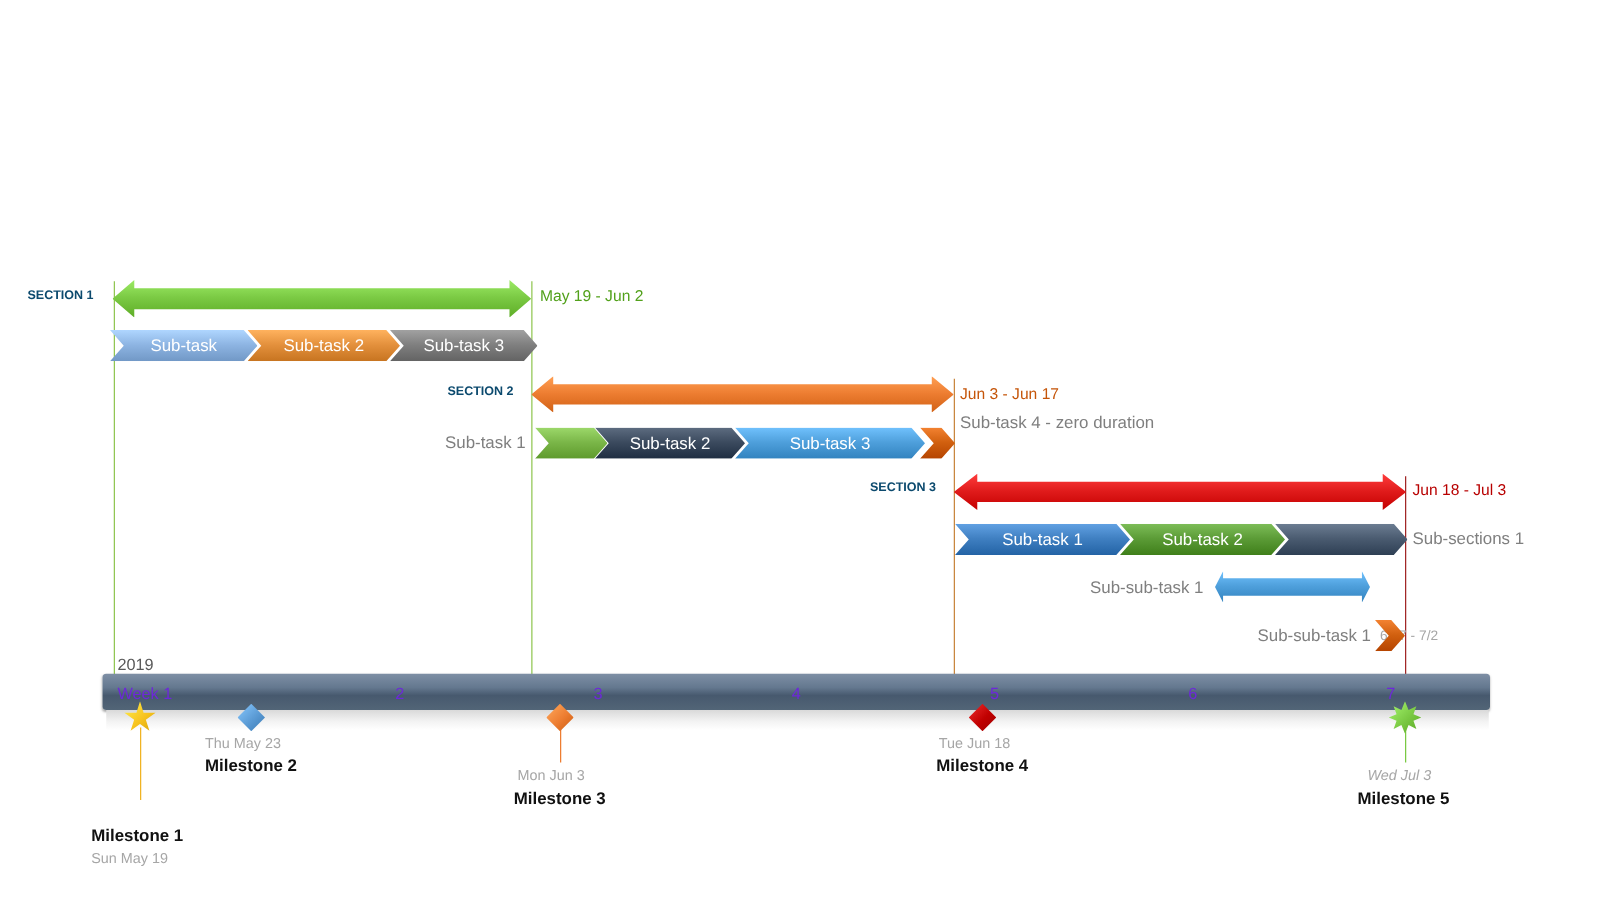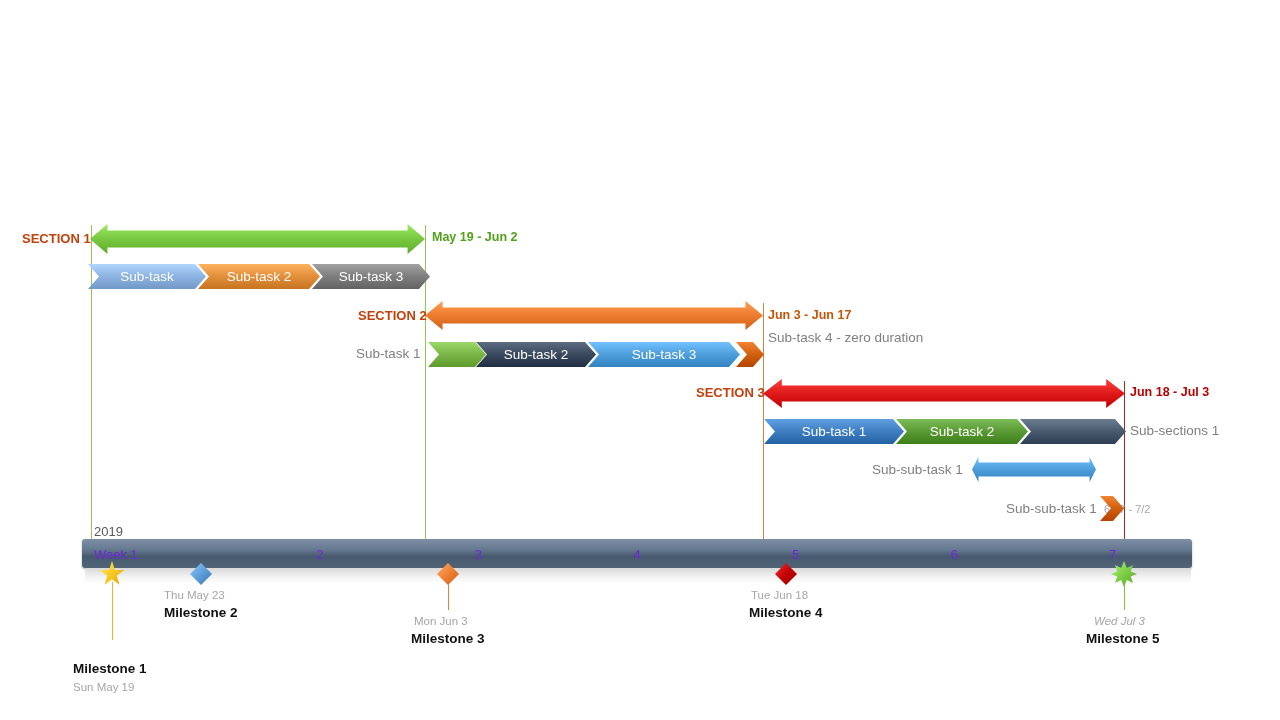--- a/index.html
+++ b/index.html
@@ -9,22 +9,22 @@
     overflow:hidden;position:relative;
   }
   #canvas{position:absolute;left:0;top:0;width:1280px;height:720px;}
 
   
   .vline{position:absolute;width:1px;}
 
   
   .txt{position:absolute;white-space:nowrap;line-height:1;}
 
-  .sec-label{font-size:13px;font-weight:bold;color:#c2410c;text-align:right;}
-  .sec-date{font-size:12.5px;font-weight:bold;}
+  .sec-label{font-size:10px;font-weight:bold;color:#0c4a6e;text-align:right;}
+  .sec-date{font-size:12.5px;font-weight:normal;}
   .sub-label{font-size:13.5px;color:#7f7f7f;}
   .sub-label-r{font-size:13.5px;color:#7f7f7f;}
   .small-date{font-size:11px;color:#a6a6a6;margin-top:40px;}
 
   
   .bar{position:absolute;}
   .bar .shape{position:absolute;left:0;top:0;width:100%;height:100%;}
   .bar .cap{position:absolute;top:0;left:0;width:100%;height:100%;
             display:flex;align-items:center;justify-content:center;
             font-size:13.5px;color:#ffffff;white-space:nowrap;pointer-events:none;}

